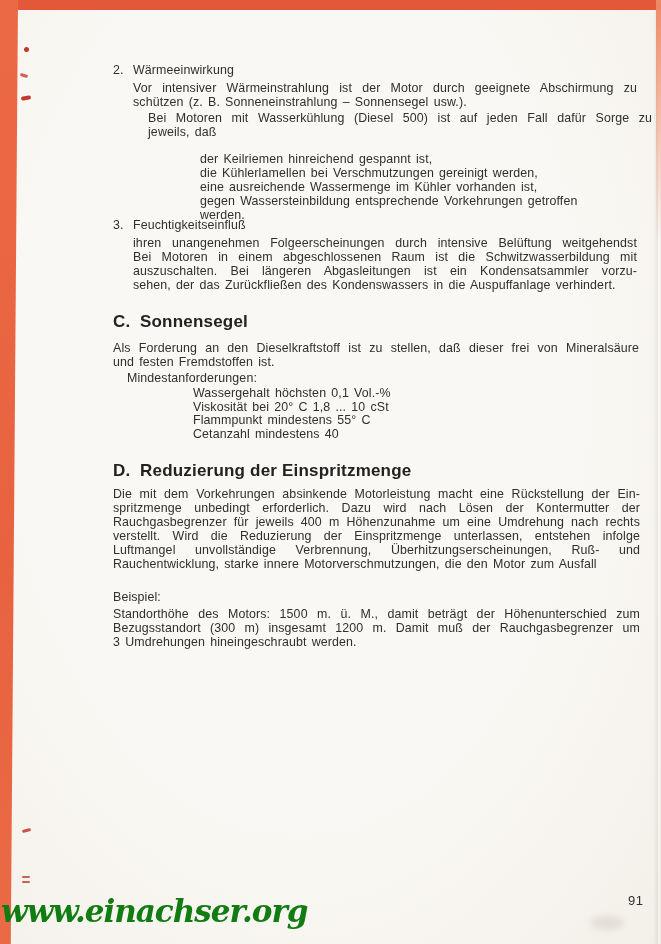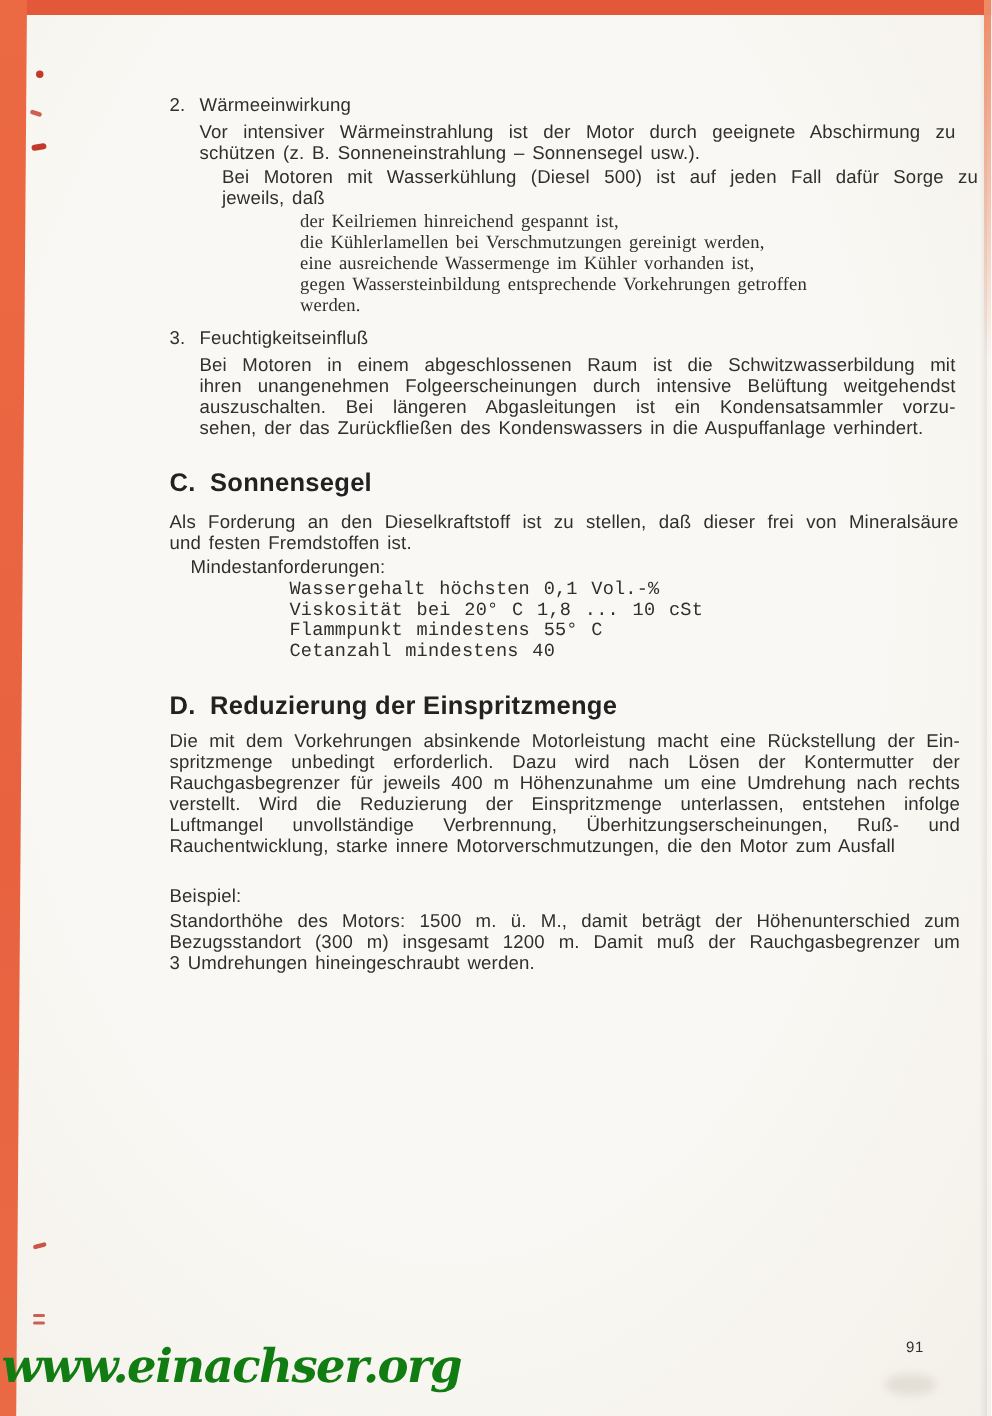--- a/index.html
+++ b/index.html
@@ -57,21 +57,21 @@
   .lines.just .jl:last-child { text-align-last: left; }
 
   .item-head { display: flex; }
   .item-num { display: inline-block; width: 20px; flex: 0 0 20px; }
 
   .sec-head { display: flex; font-weight: 700; font-size: 17px; line-height: 19px; letter-spacing: 0.2px; color: #222; }
   .sec-label { display: inline-block; width: 27px; flex: 0 0 27px; }
 
   .specs { line-height: 13.5px; }
 
-  .pagenum { position: absolute; left: 604px; top: 893px; font-size: 10px; letter-spacing: 0.5px; z-index: 2; }
+  .pagenum { position: absolute; left: 628px; top: 893px; font-size: 13px; letter-spacing: 0.5px; z-index: 2; }
 
   .watermark {
     position: absolute; left: 1px; top: 893px; z-index: 5;
     font-family: "DejaVu Serif", serif; font-style: italic;
     font-size: 31px; letter-spacing: -1px;
     color: #117c11; white-space: nowrap; font-weight: bold;
   }
 </style>
 </head>
 <body>
@@ -95,49 +95,49 @@
     <span>Wärmeeinwirkung</span>
   </div>
   <div class="blk lines just" style="left:133px; top:81px; width:504px;">
       <div class="jl">Vor intensiver Wärmeinstrahlung ist der Motor durch geeignete Abschirmung zu</div>
       <div class="jl">schützen (z. B. Sonneneinstrahlung – Sonnensegel usw.).</div>
     </div>
   <div class="blk lines just" style="left:148px; top:111px; width:504px;">
       <div class="jl">Bei Motoren mit Wasserkühlung (Diesel 500) ist auf jeden Fall dafür Sorge zu</div>
       <div class="jl">jeweils, daß</div>
     </div>
-  <div class="blk lines" style="left:200px; top:140px; width:437px;font-family:Liberation Serif, serif;">
+  <div class="blk lines" style="left:200px; top:152px; width:437px;">
       <div class="jl">der Keilriemen hinreichend gespannt ist,</div>
       <div class="jl">die Kühlerlamellen bei Verschmutzungen gereinigt werden,</div>
       <div class="jl">eine ausreichende Wassermenge im Kühler vorhanden ist,</div>
       <div class="jl">gegen Wassersteinbildung entsprechende Vorkehrungen getroffen</div>
       <div class="jl">werden.</div>
     </div>
 
   <div class="blk item-head" style="left:113px; top:218px; width:524px;">
     <span class="item-num">3.</span>
     <span>Feuchtigkeitseinfluß</span>
   </div>
   <div class="blk lines just" style="left:133px; top:236px; width:504px;">
+      <div class="jl">ihren unangenehmen Folgeerscheinungen durch intensive Belüftung weitgehendst</div>
       <div class="jl">Bei Motoren in einem abgeschlossenen Raum ist die Schwitzwasserbildung mit</div>
-      <div class="jl">ihren unangenehmen Folgeerscheinungen durch intensive Belüftung weitgehendst</div>
       <div class="jl">auszuschalten. Bei längeren Abgasleitungen ist ein Kondensatsammler vorzu-</div>
       <div class="jl">sehen, der das Zurückfließen des Kondenswassers in die Auspuffanlage verhindert.</div>
     </div>
 
   <div class="sec-head" style="position:absolute; left:113px; top:312px; width:524px; z-index:2;">
     <span class="sec-label">C.</span>
     <span>Sonnensegel</span>
   </div>
   <div class="blk lines just" style="left:113px; top:341px; width:526px;">
       <div class="jl">Als Forderung an den Dieselkraftstoff ist zu stellen, daß dieser frei von Mineralsäure</div>
       <div class="jl">und festen Fremdstoffen ist.</div>
     </div>
   <div class="blk" style="left:113px; top:371px;margin-left:14px;">Mindestanforderungen:</div>
-  <div class="blk lines specs" style="left:193px; top:387px; width:300px;font-family:Liberation Mono, monospace;">
+  <div class="blk lines specs" style="left:193px; top:387px; width:300px;">
       <div class="jl">Wassergehalt höchsten 0,1 Vol.-%</div>
       <div class="jl">Viskosität bei 20° C 1,8 ... 10 cSt</div>
       <div class="jl">Flammpunkt mindestens 55° C</div>
       <div class="jl">Cetanzahl mindestens 40</div>
     </div>
 
   <div class="sec-head" style="position:absolute; left:113px; top:461px; width:524px; z-index:2;">
     <span class="sec-label">D.</span>
     <span>Reduzierung der Einspritzmenge</span>
   </div>

